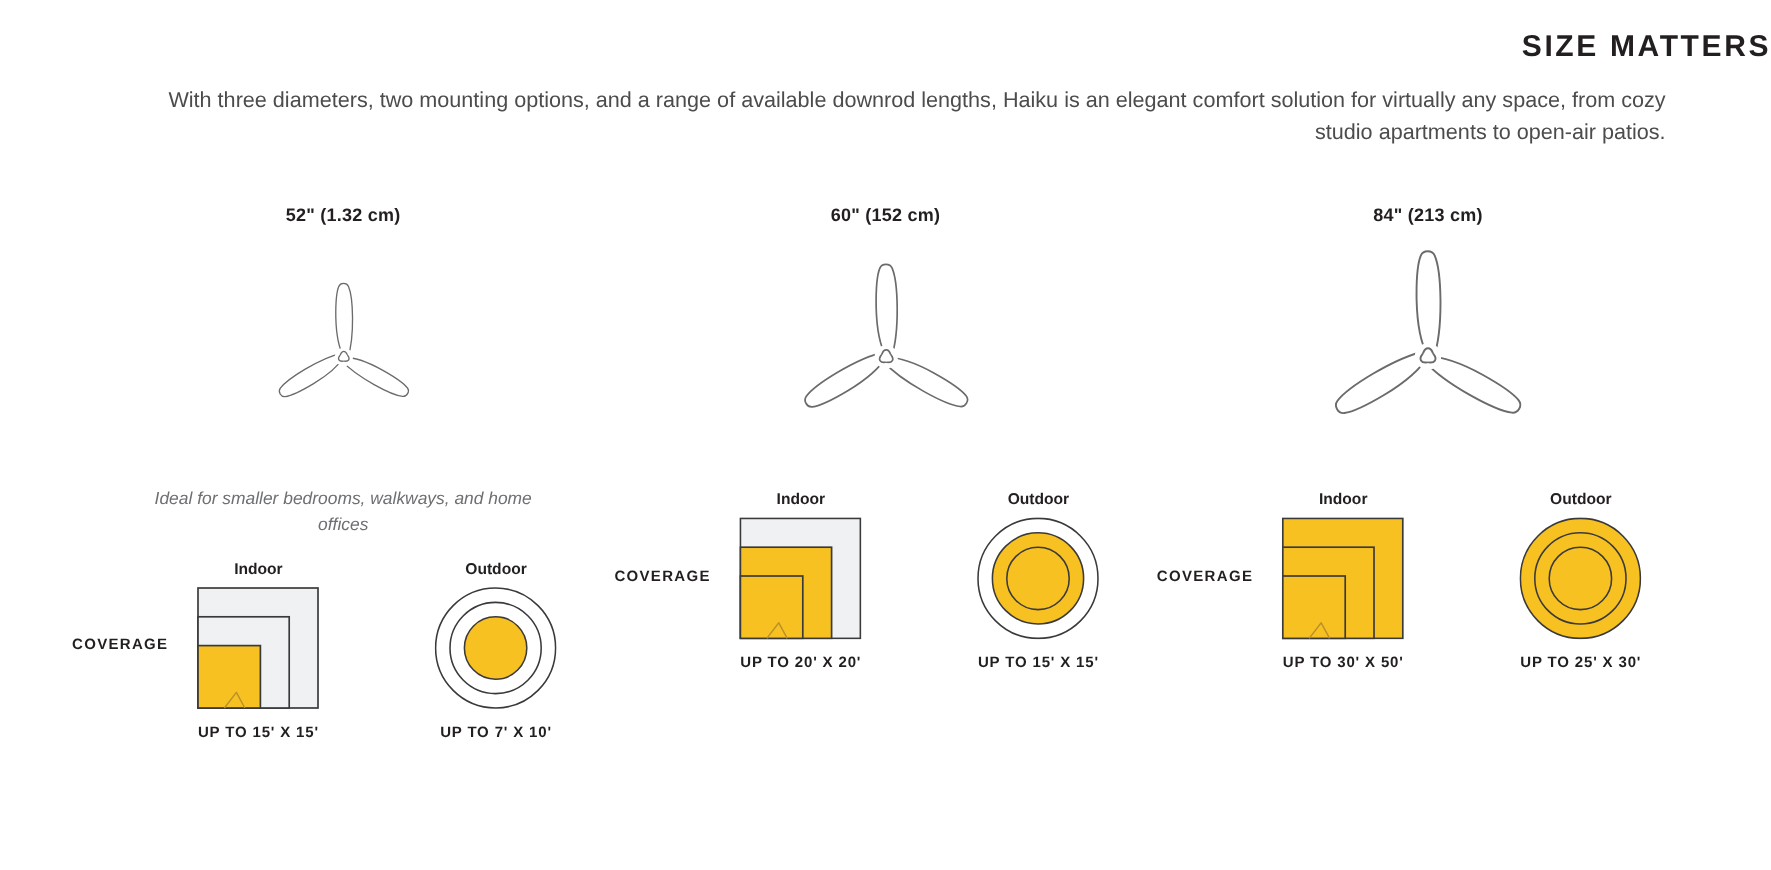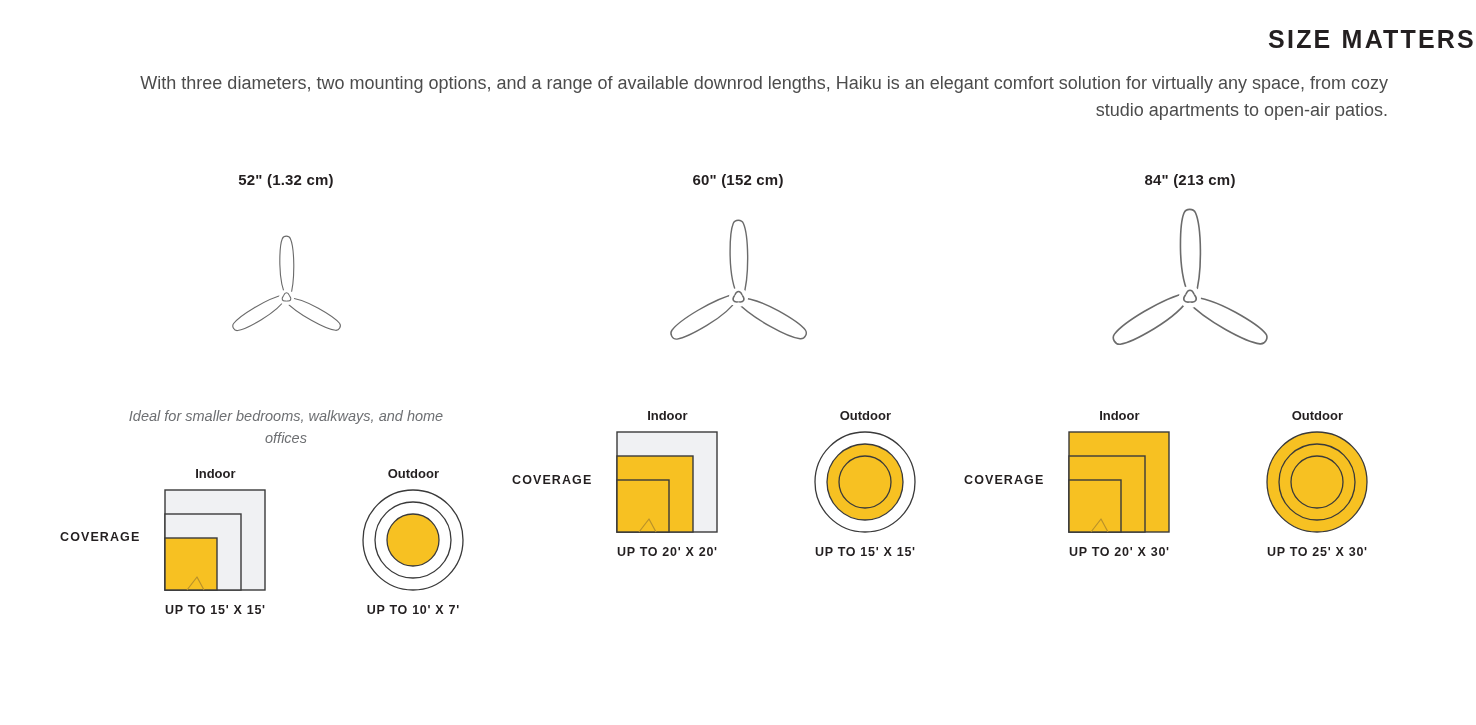--- a/index.html
+++ b/index.html
@@ -175,21 +175,21 @@
             </div>
             <div class="cov-item">
               <div class="cov-label">Outdoor</div>
               <div class="cov-figure">
                 <svg width="102" height="102" viewBox="0 0 102 102">
                   <circle cx="51" cy="51" r="50" fill="#ffffff" stroke="#3a3a3a" stroke-width="1.3"></circle>
                   <circle cx="51" cy="51" r="38" fill="#ffffff" stroke="#3a3a3a" stroke-width="1.3"></circle>
                   <circle cx="51" cy="51" r="26" fill="#F7C122" stroke="#3a3a3a" stroke-width="1.3"></circle>
                 </svg>
               </div>
-              <div class="cov-value">UP TO 10' X 7'</div>
+              <div class="cov-value">UP TO 7' X 10'</div>
             </div>
           </div>
         </div>
       </div>
       <div class="col">
         <div class="col-title">60" (152 cm)</div>
         <div class="fan-wrap">
           <svg width="185" height="185" viewBox="0 0 210 210" class="fan-svg">
             <g>
               <path d="M 105 105 C 100 96 96 80 95.5 58 C 95.2 40 96.5 27 99 21 C 101 16.2 108.5 16.2 110.6 21 C 113.4 27.5 115.2 41 115.4 58 C 115.6 80 113 96 110 105 Z" fill="none" stroke="#6b6b6b" stroke-width="1.6" stroke-linejoin="round" transform="rotate(0 105 105)"></path>
@@ -252,21 +252,21 @@
             <div class="cov-item">
               <div class="cov-label">Indoor</div>
               <div class="cov-figure">
                 <svg width="102" height="102" viewBox="0 0 102 102">
                   <rect x="1" y="1" width="100" height="100" fill="#F7C122" stroke="#3a3a3a" stroke-width="1.4"></rect>
                   <rect x="1" y="25" width="76" height="76" fill="#F7C122" stroke="#3a3a3a" stroke-width="1.4"></rect>
                   <rect x="1" y="49" width="52" height="52" fill="#F7C122" stroke="#3a3a3a" stroke-width="1.4"></rect>
                   <path d="M 23 101 L 33 88 L 40 101" fill="none" stroke="#b9912a" stroke-width="1.2" stroke-linejoin="round"></path>
                 </svg>
               </div>
-              <div class="cov-value">UP TO 20' X 30'</div>
+              <div class="cov-value">UP TO 30' X 50'</div>
             </div>
             <div class="cov-item">
               <div class="cov-label">Outdoor</div>
               <div class="cov-figure">
                 <svg width="102" height="102" viewBox="0 0 102 102">
                   <circle cx="51" cy="51" r="50" fill="#F7C122" stroke="#3a3a3a" stroke-width="1.3"></circle>
                   <circle cx="51" cy="51" r="38" fill="#F7C122" stroke="#3a3a3a" stroke-width="1.3"></circle>
                   <circle cx="51" cy="51" r="26" fill="#F7C122" stroke="#3a3a3a" stroke-width="1.3"></circle>
                 </svg>
               </div>

